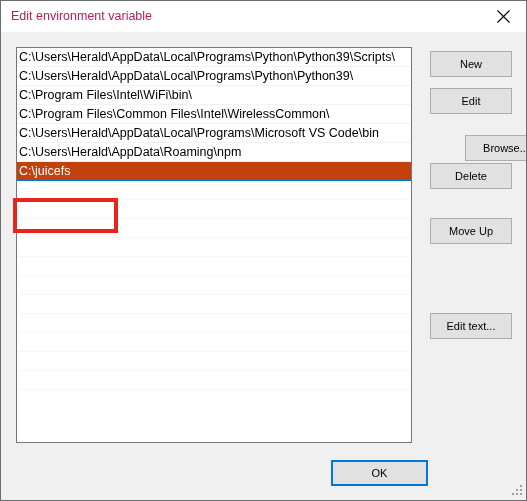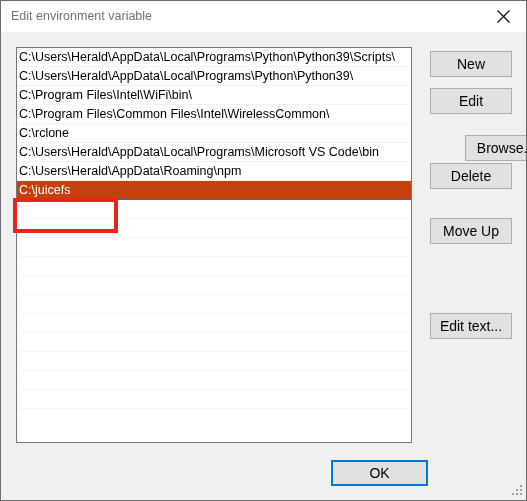--- a/index.html
+++ b/index.html
@@ -35,21 +35,21 @@
     right: 0;
     height: 31px;
     background: #ffffff;
     border-bottom: 1px solid #f0f0f0;
   }
   #title-text {
     position: absolute;
     left: 10px;
     top: 8px;
     font-size: 12.5px;
-    color: #737373;
+    color: #be185d;
     line-height: 15px;
     white-space: nowrap;
   }
   #close-button {
     position: absolute;
     right: 0;
     top: 0;
     width: 45px;
     height: 31px;
     display: flex;
@@ -94,21 +94,21 @@
     border-bottom: 1px solid #f7f7f7;
   }
 
   
   .btn {
     position: absolute;
     box-sizing: border-box;
     border: 1px solid #adadad;
     background: #e1e1e1;
     font-family: "Liberation Sans", sans-serif;
-    font-size: 14px;
+    font-size: 11px;
     color: #000000;
     display: flex;
     align-items: center;
     justify-content: center;
     cursor: default;
     padding: 0;
     white-space: nowrap;
   }
   .side-btn {
     left: 429px;
@@ -180,21 +180,20 @@
         <line x1="12.5" y1="0.5" x2="0.5" y2="12.5" stroke="#000000" stroke-width="1.1"></line>
       </svg>
     </div>
   </div>
 
   <div id="listbox">
       <div class="list-row">C:\Users\Herald\AppData\Local\Programs\Python\Python39\Scripts\</div>
       <div class="list-row">C:\Users\Herald\AppData\Local\Programs\Python\Python39\</div>
       <div class="list-row">C:\Program Files\Intel\WiFi\bin\</div>
       <div class="list-row">C:\Program Files\Common Files\Intel\WirelessCommon\</div>
-      <div class="list-row">C:\rclone</div>
       <div class="list-row">C:\Users\Herald\AppData\Local\Programs\Microsoft VS Code\bin</div>
       <div class="list-row">C:\Users\Herald\AppData\Roaming\npm</div>
       <div class="list-row selected">C:\juicefs</div>
       <div class="list-row empty"></div>
       <div class="list-row empty"></div>
       <div class="list-row empty"></div>
       <div class="list-row empty"></div>
       <div class="list-row empty"></div>
       <div class="list-row empty"></div>
       <div class="list-row empty"></div>

